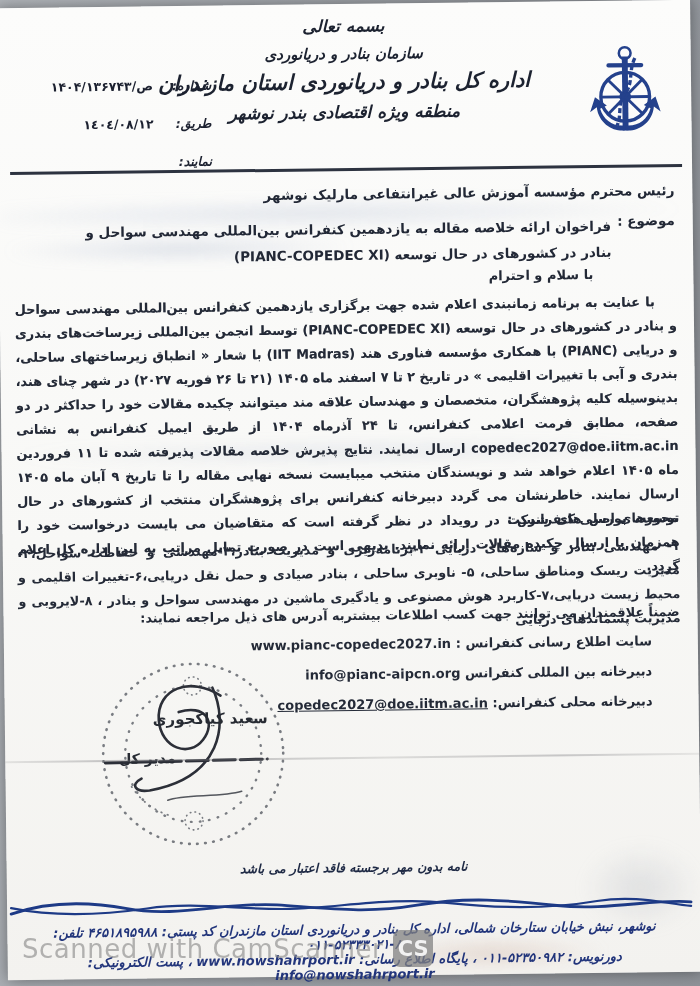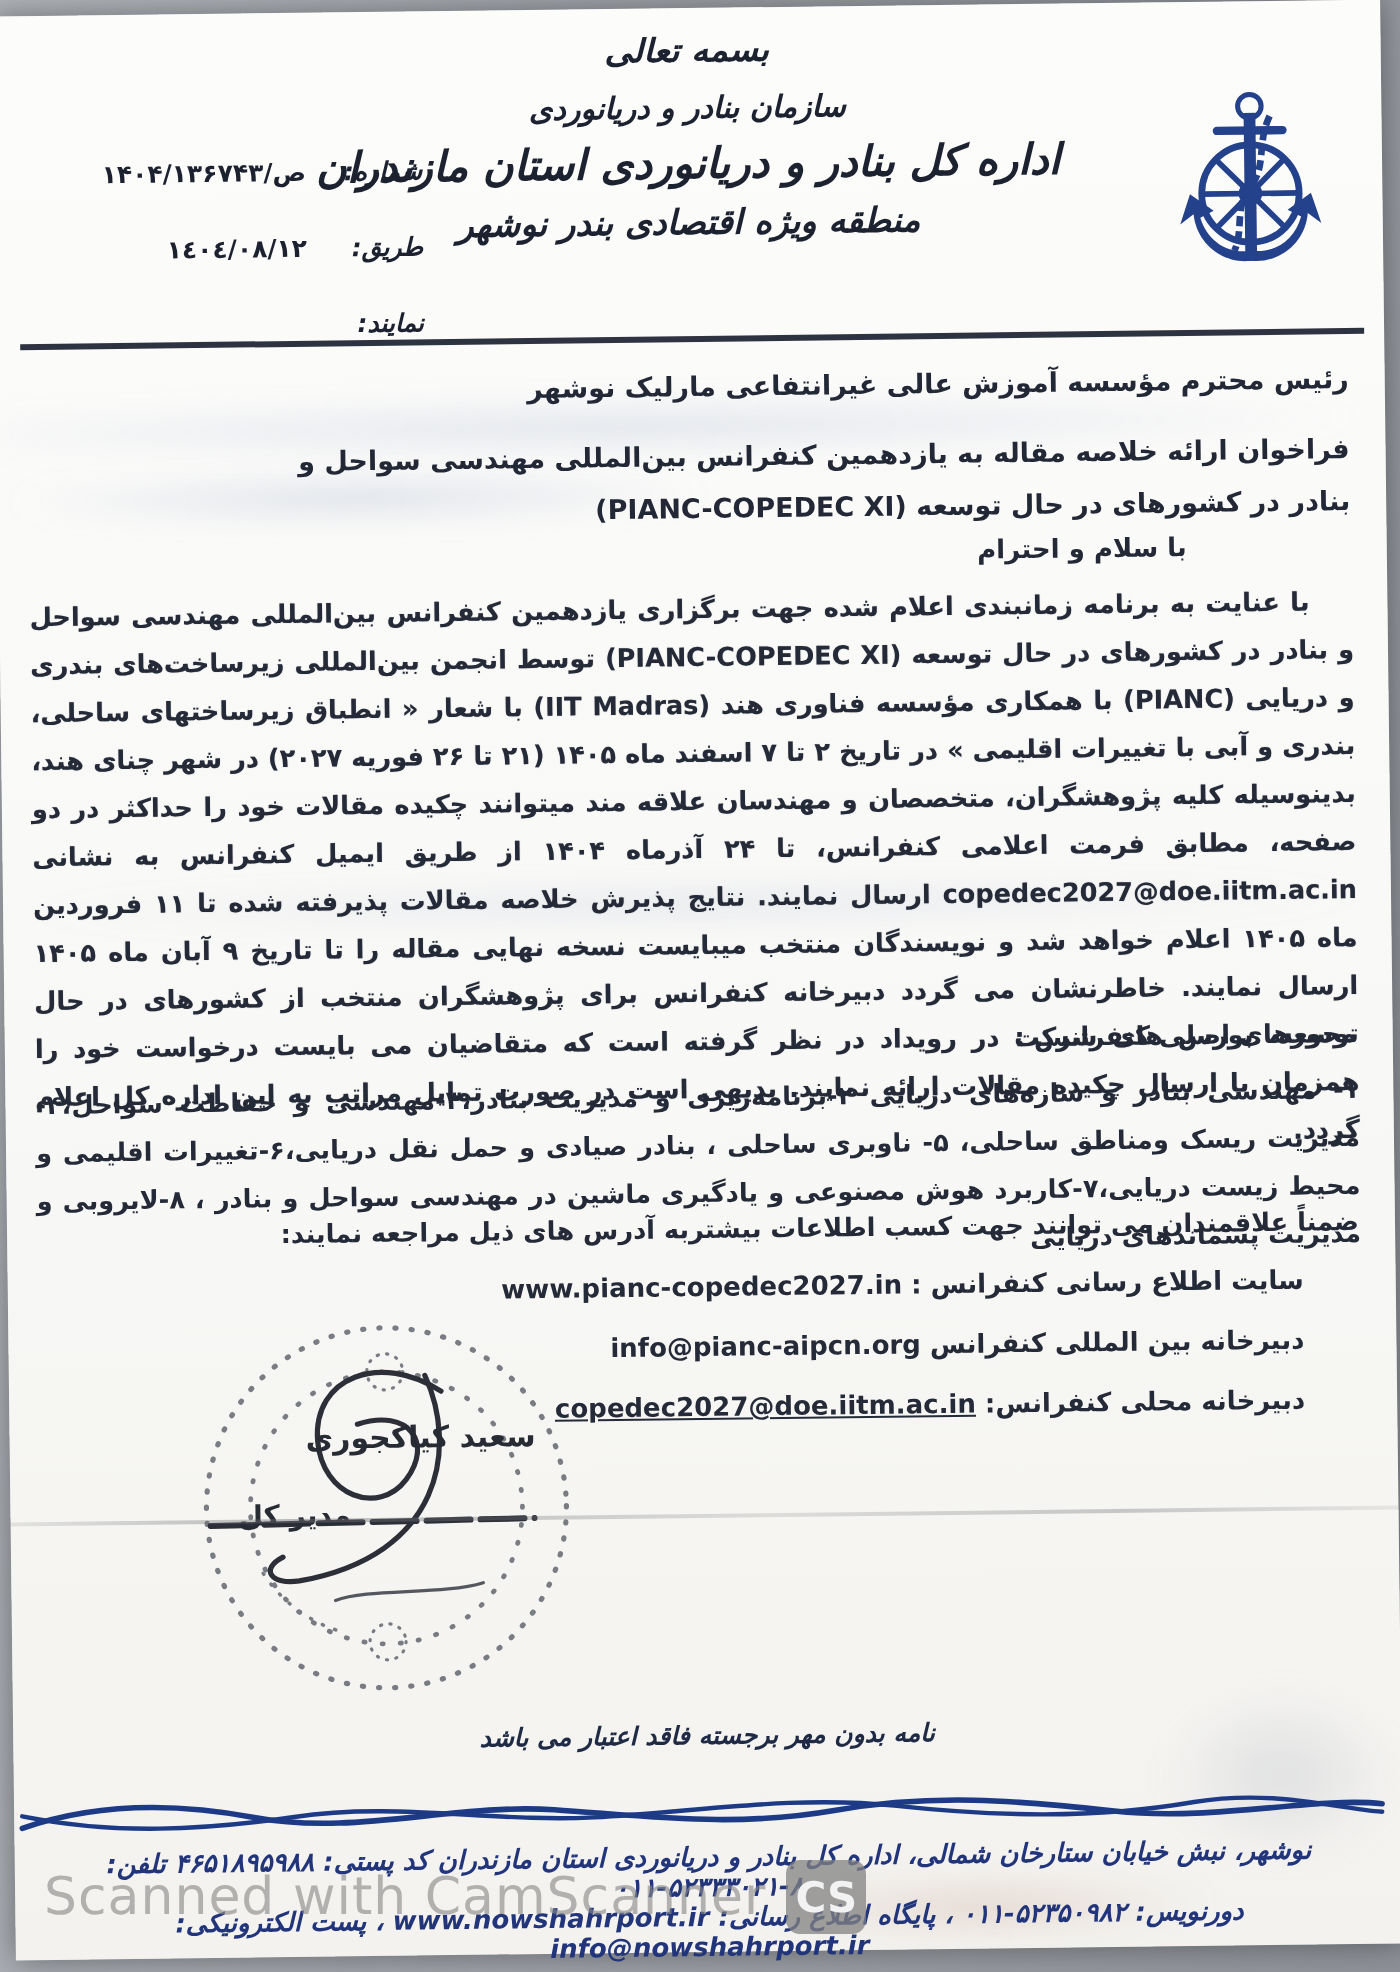--- a/index.html
+++ b/index.html
@@ -116,20 +116,21 @@
       </g>
       <path d="M62,18 C54,34 60,48 50,60 C40,72 46,86 40,98" stroke="#24418c" stroke-width="4" stroke-dasharray="6 3"></path>
     </g>
   </svg>
 
   <div class="header-rule"></div>
 
   <div class="recipient">رئیس محترم مؤسسه آموزش عالی غیرانتفاعی مارلیک نوشهر</div>
 
   <div class="subject">
+    <span class="subject-label">موضوع :</span>
     <div class="subject-text">فراخوان ارائه خلاصه مقاله به یازدهمین کنفرانس بین‌المللی مهندسی سواحل و بنادر در کشورهای در حال توسعه (PIANC-COPEDEC XI)</div>
   </div>
 
   <div class="salutation">با سلام و احترام</div>
 
   <div class="body-par"><span class="indent"></span><span>با عنایت به برنامه زمانبندی اعلام شده جهت برگزاری یازدهمین کنفرانس بین‌المللی مهندسی سواحل و بنادر در کشورهای در حال توسعه (PIANC-COPEDEC XI) توسط انجمن بین‌المللی زیرساخت‌های بندری و دریایی (PIANC) با همکاری مؤسسه فناوری هند (IIT Madras) با شعار « انطباق زیرساختهای ساحلی، بندری و آبی با تغییرات اقلیمی » در تاریخ ۲ تا ۷ اسفند ماه ۱۴۰۵ (۲۱ تا ۲۶ فوریه ۲۰۲۷) در شهر چنای هند، بدینوسیله کلیه پژوهشگران، متخصصان و مهندسان علاقه مند میتوانند چکیده مقالات خود را حداکثر در دو صفحه، مطابق فرمت اعلامی کنفرانس، تا ۲۴ آذرماه ۱۴۰۴ از طریق ایمیل کنفرانس به نشانی copedec2027@doe.iitm.ac.in ارسال نمایند. نتایج پذیرش خلاصه مقالات پذیرفته شده تا ۱۱ فروردین ماه ۱۴۰۵ اعلام خواهد شد و نویسندگان منتخب میبایست نسخه نهایی مقاله را تا تاریخ ۹ آبان ماه ۱۴۰۵ ارسال نمایند. خاطرنشان می گردد دبیرخانه کنفرانس برای پژوهشگران منتخب از کشورهای در حال توسعه، بورس های شرکت در رویداد در نظر گرفته است که متقاضیان می بایست درخواست خود را همزمان با ارسال چکیده مقالات ارائه نمایند. بدیهی است در صورت تمایل مراتب به این اداره کل اعلام گردد.</span></div>
 
   <div class="topics-heading">محورهای اصلی کنفرانس :</div>
   <div class="topics">۱- مهندسی بنادر و سازه‌های دریایی ۲-برنامه‌ریزی و مدیریت بنادر،۳-مهندسی و حفاظت سواحل،۴-مدیریت ریسک ومناطق ساحلی، ۵- ناوبری ساحلی ، بنادر صیادی و حمل نقل دریایی،۶-تغییرات اقلیمی و محیط زیست دریایی،۷-کاربرد هوش مصنوعی و یادگیری ماشین در مهندسی سواحل و بنادر ، ۸-لایروبی و مدیریت پسماندهای دریایی</div>
 

